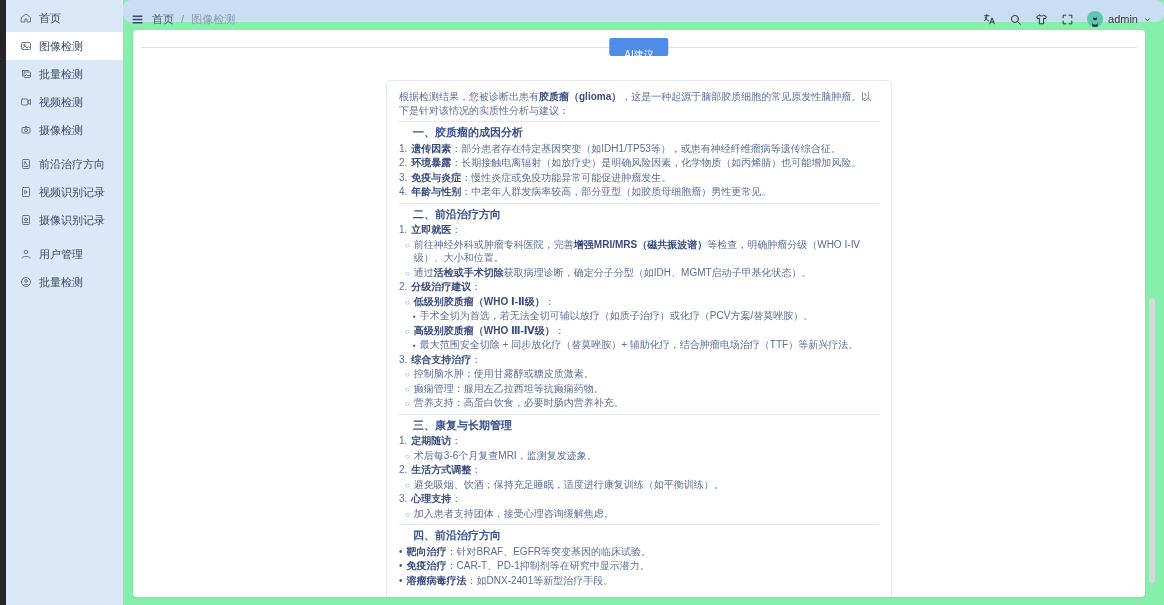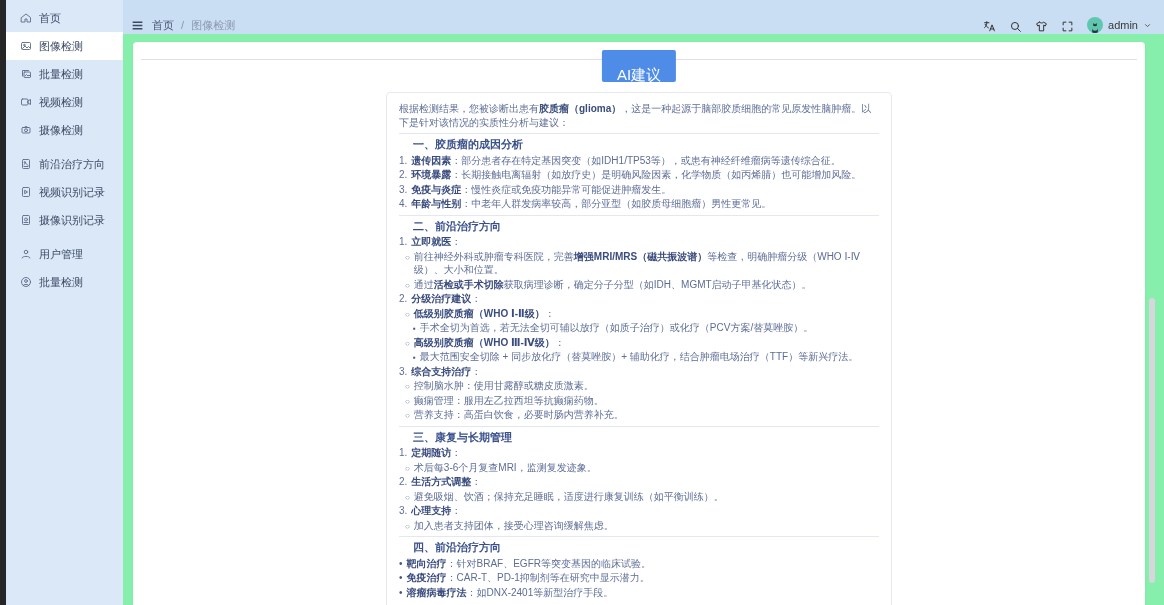--- a/index.html
+++ b/index.html
@@ -14,45 +14,45 @@
   .side-item { height:28px; display:flex; align-items:center; padding-left:14px; gap:7px;
                font-size:11px; color:#3c4a66; cursor:pointer; white-space:nowrap; }
   .side-item.active { background:#ffffff; }
   .side-item:nth-child(6), .side-item:nth-child(9) { margin-top:6px; }
   .si-icon { width:12px; height:12px; display:inline-flex; color:#5b6a88; flex:none; }
   .si-icon svg { width:12px; height:12px; }
   .si-label { overflow:hidden; }
 
   
   .right-col { flex:1; display:flex; flex-direction:column; min-width:0; }
-  .topbar { height:34px; flex:none; background:#c9ddf3; display:flex; align-items:center;
-            padding:16px 12px 0 8px; font-size:11px; color:#4c5b76; }
+  .topbar { height:22px; flex:none; background:#c9ddf3; display:flex; align-items:center;
+            padding:16px 12px 0 8px; font-size:11px; color:#4c5b76;border-radius:8px; }
   .tb-menu { width:13px; height:13px; display:inline-flex; color:#3a4a63; cursor:pointer; margin-right:8px; }
   .tb-menu svg, .tb-ico svg { width:13px; height:13px; }
   .crumb-root { color:#44536f; cursor:pointer; }
   .crumb-sep { margin:0 4px; color:#8b99af; }
   .crumb-cur { color:#8b99af; }
-  .topbar-right { margin-left:auto; display:flex; align-items:flex-end; gap:13px; }
+  .topbar-right { margin-left:auto; display:flex; align-items:center; gap:13px; }
   .tb-ico { width:13px; height:13px; display:inline-flex; color:#2f2f2f; cursor:pointer; }
   .user-chip { display:flex; align-items:center; gap:5px; cursor:pointer; }
   .avatar { width:16px; height:16px; border-radius:50%; background:#5fc7ad; overflow:hidden; display:inline-flex; align-items:flex-end; justify-content:center; }
   .avatar svg { width:12px; height:12px; }
   .user-name { font-size:11px; color:#3a3a3a; }
   .chev { width:9px; height:9px; display:inline-flex; color:#555; }
   .chev svg { width:9px; height:9px; }
 
   
   .main { flex:1; padding:8px 19px 8px 10px; min-height:0; }
   .card { background:#fff; border-radius:4px; height:567px; overflow:hidden; position:relative;
           box-shadow:0 1px 3px rgba(30,50,90,.06); padding-top:8px; }
   .card-head { position:relative; height:26px; }
   .head-rule { position:absolute; left:8px; right:8px; top:9px; border-top:1px solid #dde2ea; }
   .ai-btn { position:absolute; left:50%; transform:translateX(-50%); top:0; z-index:1;
-            background:#4e8ce8; color:#fff; border:none; border-radius:2px; font-size:15px;
-            height:18px; line-height:18px; padding:16px 15px; cursor:pointer;
+            background:#4e8ce8; color:#fff; border:none; border-radius:2px; font-size:10px;
+            height:18px; line-height:18px; padding:8px 15px; cursor:pointer;
             font-family:"Liberation Sans","DejaVu Sans",sans-serif; }
 
   .report-box { width:506px; margin:16px auto 0; border:1px solid #e5e9f0; border-radius:4px;
                 padding:8px 12px 12px; font-size:10px; line-height:13.5px; color:#5d6d96; }
   .blk { display:flex; margin:1px 0; }
   .blk .txt { flex:1; }
   .blk.h { font-weight:bold; color:#39508b; padding-left:14px; font-size:11px; margin:3px 0 2px; }
   .blk.p.ind2, .blk.li.ind2 { padding-left:14px; }
   .blk.ind1 { padding-left:6px; }
   .b { font-weight:bold; color:#3a4c7e; }

